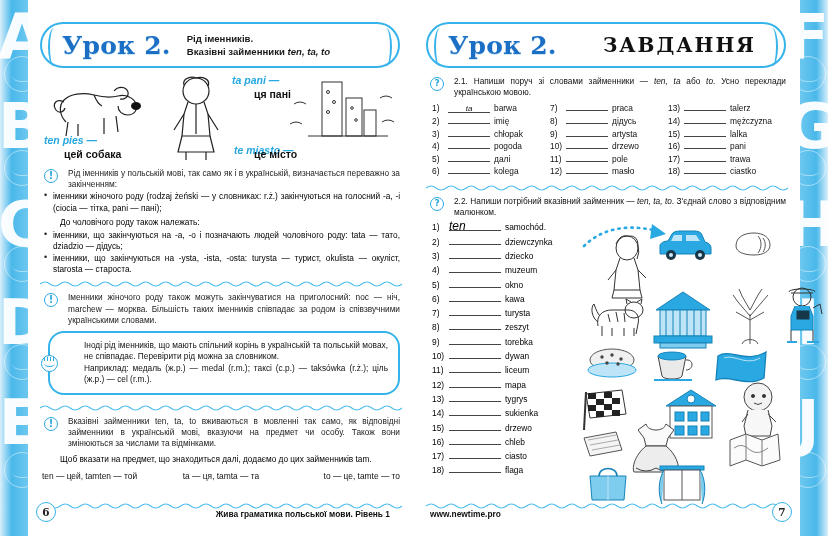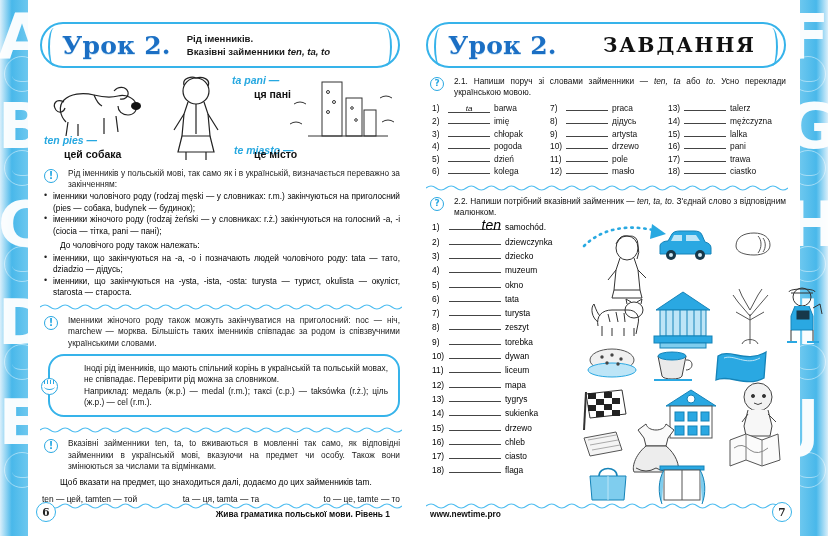--- a/index.html
+++ b/index.html
@@ -217,22 +217,22 @@
     line-height: 9px;
   }
   .itm .word { white-space: nowrap; }
 
   .ex22wrap { display: flex; margin: 2px 14px 0 18px; }
   .ex22list { width: 150px; flex: none; }
   .itm22 { display: flex; align-items: baseline; font-size: 8.4px; line-height: 14.3px; }
   .itm22 .num { width: 17px; flex: none; }
   .itm22 .blank {
     flex: none; width: 52px; border-bottom: 1px solid #444;
-    margin-right: 4px; height: 9px; text-align: right;
-    font-style: italic; font-size: 14px; line-height: 9px;
+    margin-right: 4px; height: 9px; text-align: left;
+    font-style: italic; font-size: 12px; line-height: 9px;
   }
   .pics { position: relative; flex: 1; height: 260px; }
   .pic { position: absolute; }
 
   .arrow { position: absolute; left: 0px; top: 2px; }
 </style>
 </head>
 <body>
 
 <div id="page">
@@ -320,21 +320,20 @@
       <div class="caption cap-uk" style="left:212px; top:16px">ця пані</div>
       <div class="caption cap-pl" style="left:192px; top:72px">te miasto —</div>
       <div class="caption cap-uk" style="left:212px; top:76px">це місто</div>
     </div>
 
     <div class="note" style="margin-top:4px">
       <div class="icon-circle">!</div>
       <p>Рід іменників у польській мові, так само як і в українській, визначається переважно за закінченням:</p>
     </div>
     <ul class="bullets" style="margin:1px 14px 0 16px">
-      <li>іменники чоловічого роду (rodzaj męski — у словниках: r.m.) закінчуються на приголосний (pies — собака, budynek — будинок);</li>
       <li>іменники жіночого роду (rodzaj żeński — у словниках: r.ż.) закінчуються на голосний -a, -i (ciocia — тітка, pani — пані);</li>
     </ul>
     <div class="indent-p" style="margin-left:32px">До чоловічого роду також належать:</div>
     <ul class="bullets" style="margin:1px 14px 0 16px">
       <li>іменники, що закінчуються на -a, -o і позначають людей чоловічого роду: tata — тато, dziadzio — дідусь;</li>
       <li>іменники, що закінчуються на -ysta, -ista, -osta: turysta — турист, okulista — окуліст, starosta — староста.</li>
     </ul>
 
     <div class="wave">
       <svg viewBox="0 0 360 7" preserveAspectRatio="none">
@@ -417,21 +416,21 @@
             <span class="word">chłopak</span>
           </div>
         <div class="itm">
             <span class="num">4)</span>
             <span class="blank"></span>
             <span class="word">pogoda</span>
           </div>
         <div class="itm">
             <span class="num">5)</span>
             <span class="blank"></span>
-            <span class="word">dzień</span>
+            <span class="word">далі</span>
           </div>
         <div class="itm">
             <span class="num">6)</span>
             <span class="blank"></span>
             <span class="word">kolega</span>
           </div>
       </div>
       <div class="col">
         <div class="itm">
             <span class="num">7)</span>
@@ -533,21 +532,21 @@
             <span class="word">muzeum</span>
           </div>
         <div class="itm22">
             <span class="num">5)</span>
             <span class="blank"></span>
             <span class="word">okno</span>
           </div>
         <div class="itm22">
             <span class="num">6)</span>
             <span class="blank"></span>
-            <span class="word">tata</span>
+            <span class="word">kawa</span>
           </div>
         <div class="itm22">
             <span class="num">7)</span>
             <span class="blank"></span>
             <span class="word">turysta</span>
           </div>
         <div class="itm22">
             <span class="num">8)</span>
             <span class="blank"></span>
             <span class="word">zeszyt</span>

